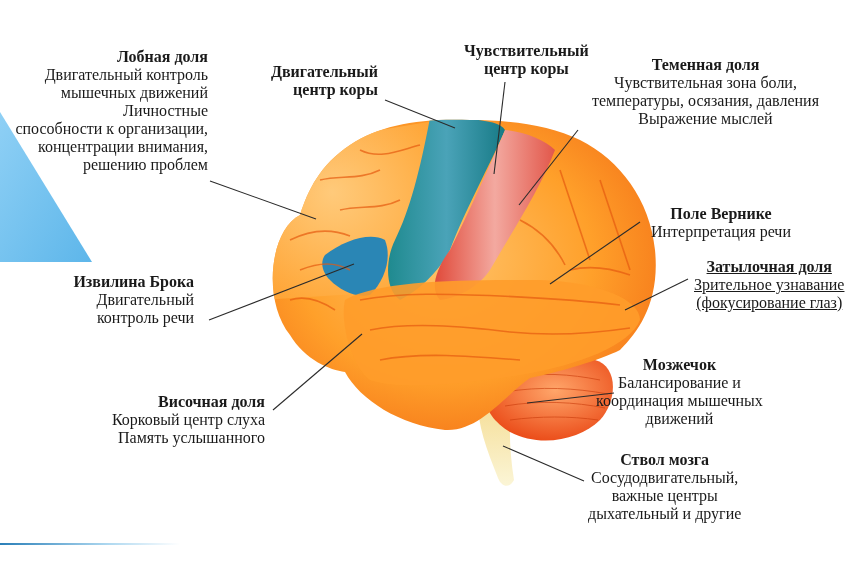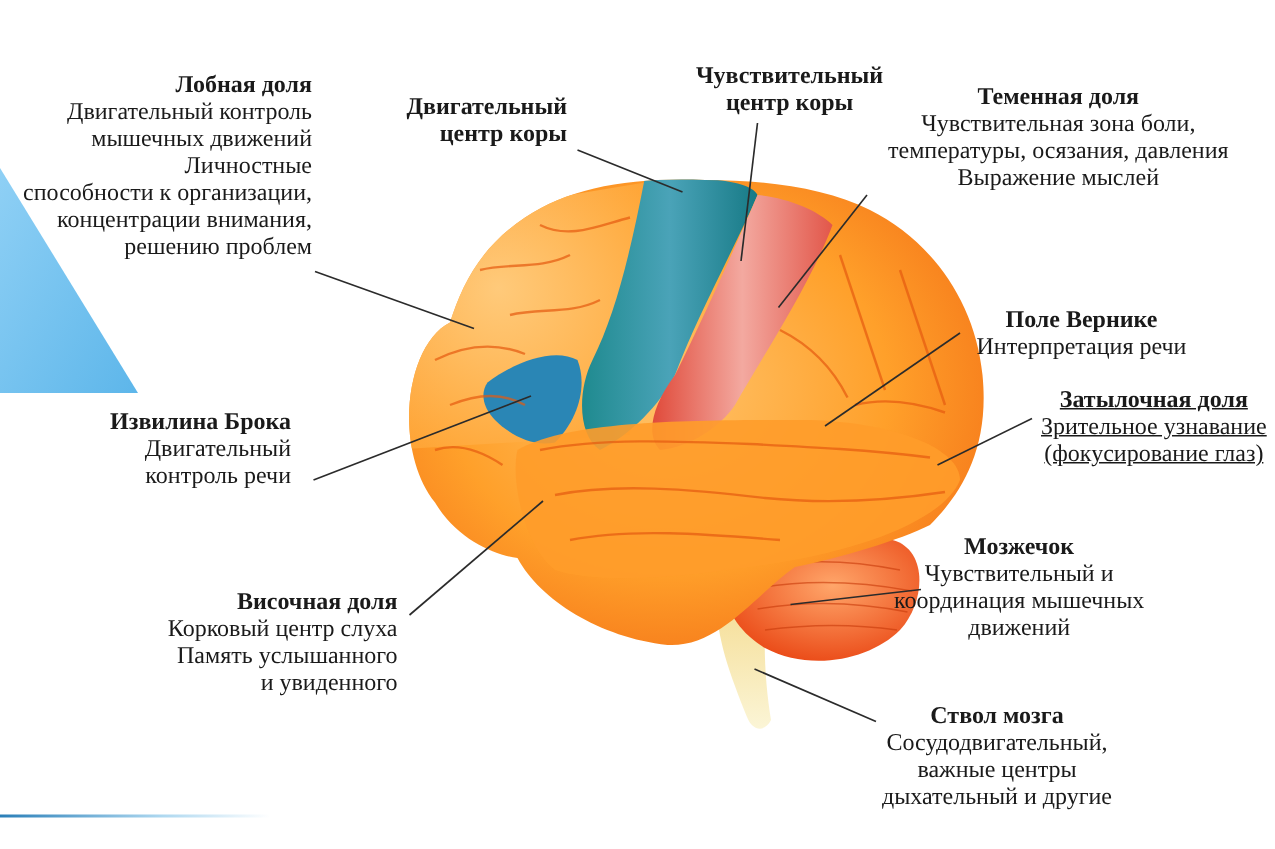--- a/index.html
+++ b/index.html
@@ -162,30 +162,29 @@
   <div class="label right" style="right:656px; top:273px;">
     <span class="title">Извилина Брока</span>
     <span class="line">Двигательный</span>
     <span class="line">контроль речи</span>
   </div>
 
   <div class="label right" style="right:585px; top:393px;">
     <span class="title">Височная доля</span>
     <span class="line">Корковый центр слуха</span>
     <span class="line">Память услышанного</span>
-    <span class="line">и увиденного</span>
   </div>
 
   <div class="label left" style="left:596px; top:356px;">
     <span class="title">Мозжечок</span>
-    <span class="line">Чувствительный и</span>
+    <span class="line">Балансирование и</span>
     <span class="line">координация мышечных</span>
     <span class="line">движений</span>
   </div>
 
-  <div class="label left" style="left:588px; top:451px;margin-top:18px;">
+  <div class="label left" style="left:588px; top:451px;">
     <span class="title">Ствол мозга</span>
     <span class="line">Сосудодвигательный,</span>
     <span class="line">важные центры</span>
     <span class="line">дыхательный и другие</span>
   </div>
 
 </div>
 
 </body></html>

